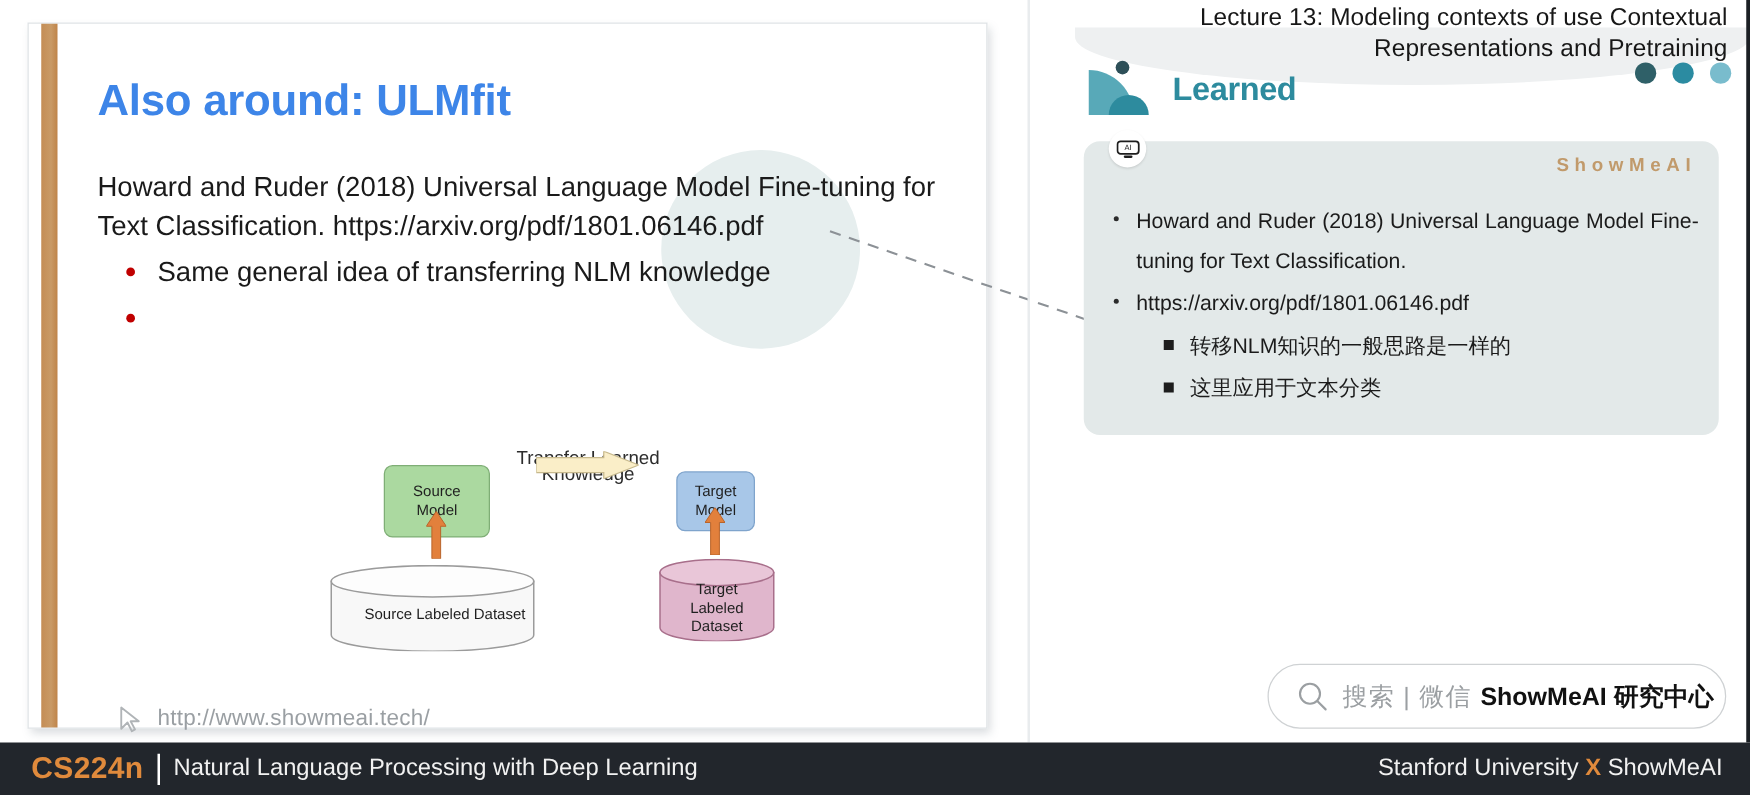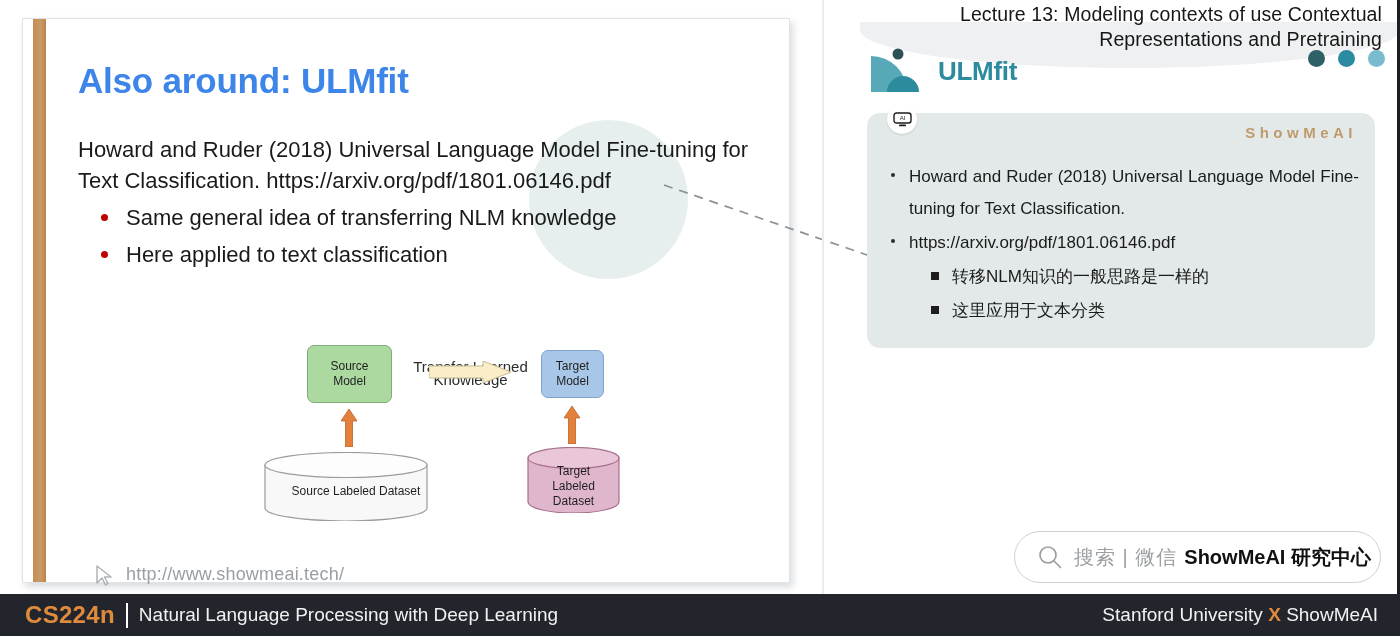--- a/index.html
+++ b/index.html
@@ -49,20 +49,21 @@
   
   .diagram { left:0; top:292px; width:768px; height:240px; }
   .dg-label {
     position:absolute; font-size:15px; color:#2c2c2c; text-align:center;
     line-height:13px; font-family:"Liberation Sans", sans-serif;margin-top:40px;
   }
   .dg-box {
     position:absolute; border-radius:7px; display:flex; align-items:center;
     justify-content:center; text-align:center; font-size:12px; color:#1f1f1f;
     line-height:15px;
+    margin-top:27px;
   }
   .dg-src-model { left:284px; top:34px; width:85px; height:58px;
     background:#abd9a0; border:1px solid #7fae76; }
   .dg-tgt-model { left:518px; top:39px; width:63px; height:48px;
     background:#a8c7e8; border:1px solid #7fa4cc; }
   .dg-transfer-label { left:380px; top:9px; width:135px; }
   .dg-arrow-h { position:absolute; left:406px; top:50px; width:82px; height:22px; }
   .dg-arrow-up { position:absolute; width:16px; height:38px; }
   .dg-arrow-up.a1 { left:318px; top:98px; }
   .dg-arrow-up.a2 { left:541px; top:95px; }
@@ -156,21 +157,20 @@
 
     <div class="slide-body">Howard and Ruder (2018) Universal Language Model Fine-tuning for Text Classification. https://arxiv.org/pdf/1801.06146.pdf</div>
 
     <div class="slide-bullets">
       <div class="sb-row">
         <span class="sb-dot"></span>
         <span class="sb-text">Same general idea of transferring NLM knowledge</span>
       </div>
       <div class="sb-row">
         <span class="sb-dot"></span>
-        <span class="sb-text">Here applied to text classification</span>
       </div>
     </div>
 
     <div class="diagram">
 
       <div class="dg-label dg-transfer-label">
         <div>Transfer Learned</div>
         <div>Knowledge</div>
       </div>
 
@@ -238,21 +238,21 @@
       <div>Lecture 13: Modeling contexts of use Contextual</div>
       <div>Representations and Pretraining</div>
     </div>
 
     <div class="logo-wrap">
       <svg width="68" height="46" viewBox="0 0 68 46">
         <path d="M6,44 L6,8 A36,36 0 0 1 42,44 Z" fill="#58a9b8"></path>
         <path d="M22,44 A16,16 0 0 1 54,44 Z" fill="#2d8b9e"></path>
         <circle cx="33" cy="6" r="5.5" fill="#2d4f58"></circle>
       </svg>
-      <span class="logo-text">ULMfit</span>
+      <span class="logo-text">Learned</span>
     </div>
 
     <div class="hdr-dots">
       <i style="background:#2f6068"></i>
       <i style="background:#2b8ba1"></i>
       <i style="background:#79bccd"></i>
     </div>
 
     <div class="panel">
       <div class="panel-ai-icon">

